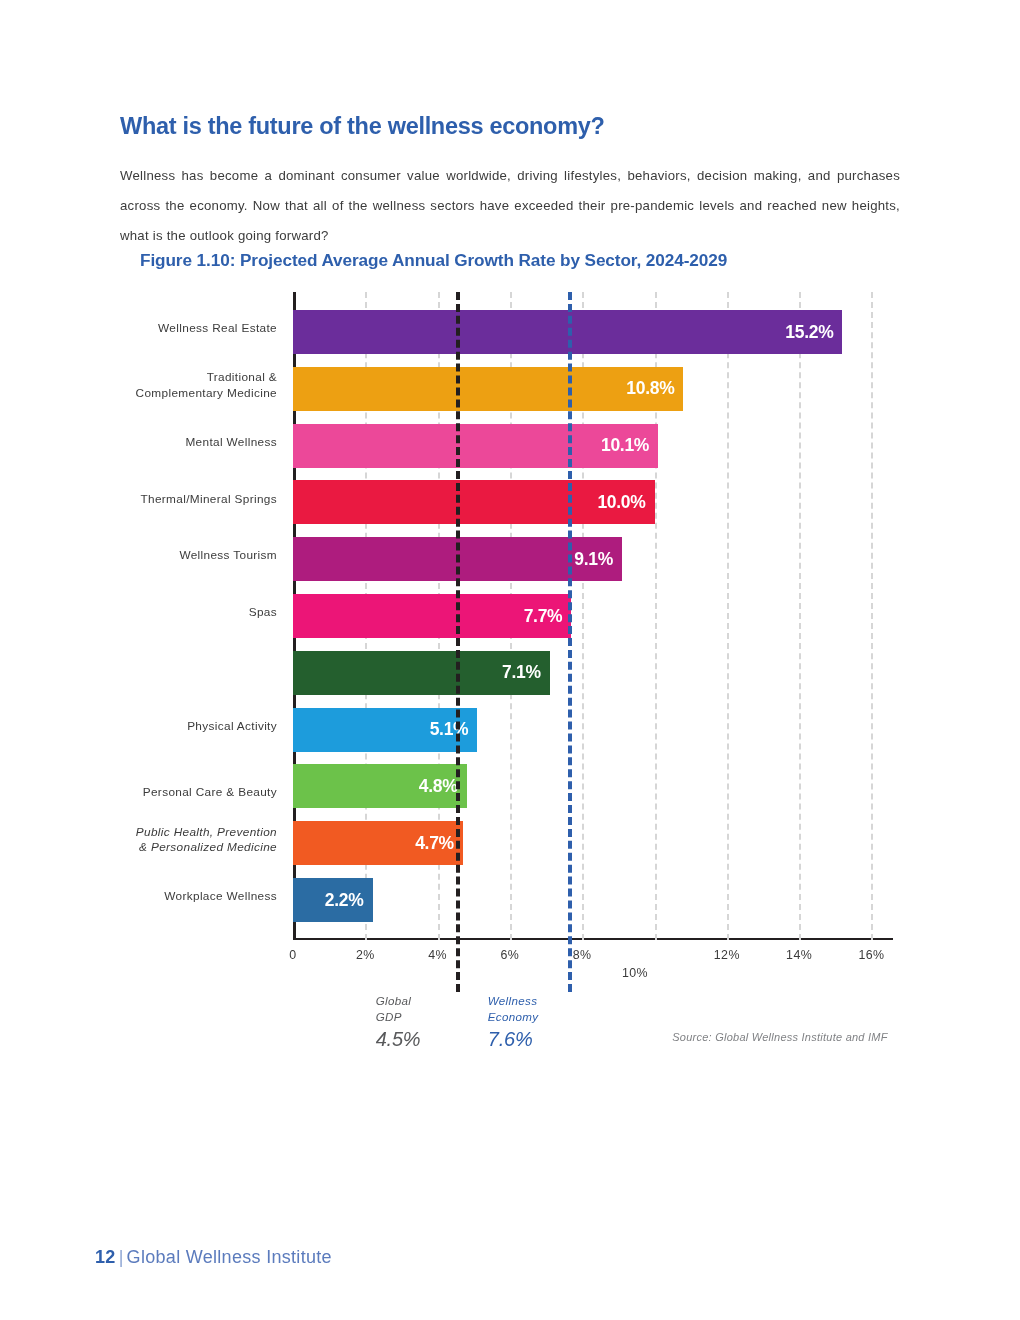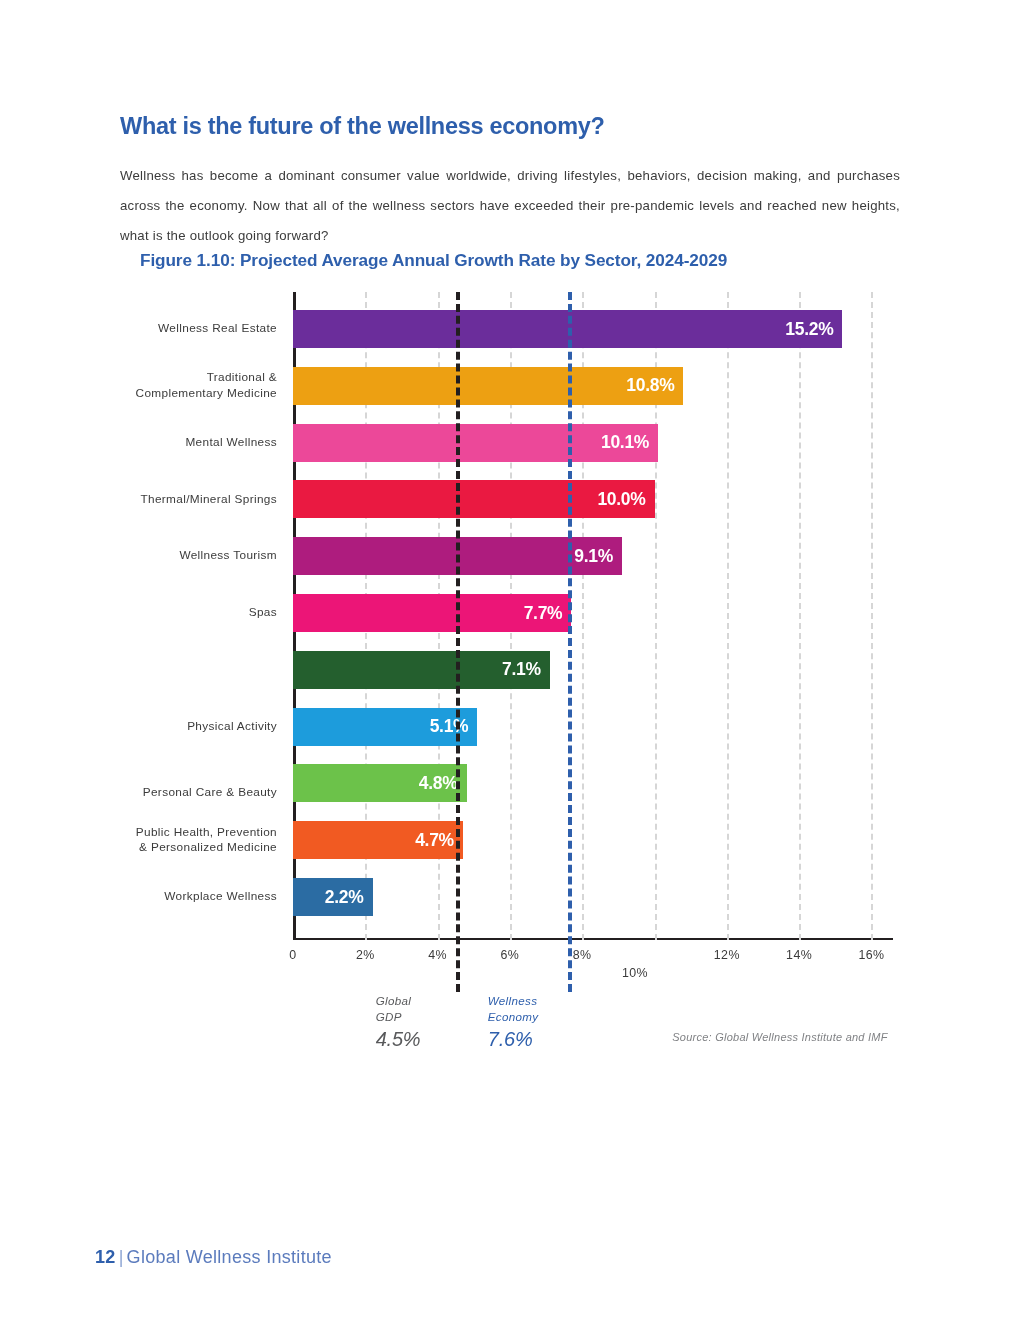--- a/index.html
+++ b/index.html
@@ -100,21 +100,21 @@
   .refline.wellness { border-left: 4.5px dashed #2E5FAC; }
 
   .bar-row {
     position: absolute;
     left: 0;
     height: 38px;
   }
   .bar {
     position: absolute;
     left: 0; top: 0;
-    height: 38px;
+    height: 44px;
     display: flex;
     align-items: center;
     justify-content: flex-end;
   }
   .bar-value {
     color: #ffffff;
     font-size: 17.5px;
     font-weight: bold;
     padding-right: 9px;
     letter-spacing: -0.3px;
@@ -222,21 +222,21 @@
         </div>
         <div class="ylabel" style="top: 313.25px;">
           <div>Spas</div>
         </div>
         <div class="ylabel" style="top: 426.85px;">
           <div>Physical Activity</div>
         </div>
         <div class="ylabel" style="top: 493px;">
           <div>Personal Care &amp; Beauty</div>
         </div>
-        <div class="ylabel" style="top: 532.7px;">
+        <div class="ylabel" style="top: 532.7px; font-style: italic;">
           <div>Public Health, Prevention</div>
           <div>&amp; Personalized Medicine</div>
         </div>
         <div class="ylabel" style="top: 597.25px;">
           <div>Workplace Wellness</div>
         </div>
       </div>
 
     <div class="plot" id="plot">
       <div class="axis-y"></div>

